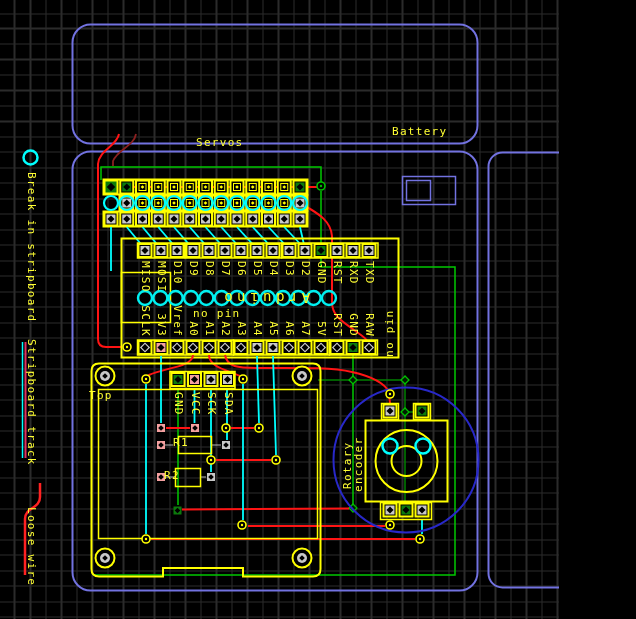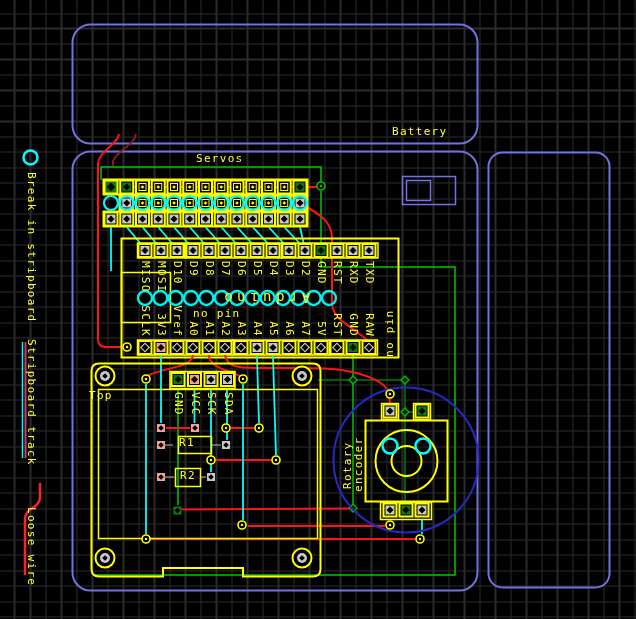--- a/index.html
+++ b/index.html
@@ -1,17 +1,17 @@
 <!DOCTYPE html>
 <html><head>
 <meta charset="utf-8">
 <style>
   html,body{margin:0;padding:0;background:#000;}
   #stage{
-    position:relative;width:636px;height:619px;overflow:hidden;
+    position:relative;width:559px;height:619px;overflow:hidden;
     background-color:#000;
     background-image:
       repeating-linear-gradient(90deg,#2b2b2b 0 1px,transparent 1px 15.5px),
       repeating-linear-gradient(0deg,#2b2b2b 0 1px,transparent 1px 15.5px);
     background-position:14.5px 14.5px;
     font-family:"DejaVu Sans Mono",monospace;
   }
   svg{position:absolute;left:0;top:0;}
   .lab{position:absolute;font:11px "DejaVu Sans Mono",monospace;letter-spacing:1.3px;
        color:#ffff33;white-space:nowrap;line-height:10px;}
@@ -677,25 +677,25 @@
 
   <circle cx="30.5" cy="157.5" r="7" fill="none" stroke="#00ffff" stroke-width="2.5"></circle>
   <g>
     <line x1="22.5" y1="342" x2="22.5" y2="458" stroke="#00ffff" stroke-width="1.5"></line>
     <line x1="25.5" y1="342" x2="25.5" y2="458" stroke="#e03060" stroke-width="2"></line>
   </g>
   <path d="M40,483 V497 C40,509 25,507 25,519 L25,575" fill="none" stroke="#ff2222" stroke-width="2.5"></path>
 </svg>
 
 <div class="lab" style="left:392px;top:127px;color:#ffff33">Battery</div>
-<div class="lab" style="left:196px;top:154px">Servos</div>
+<div class="lab" style="left:196px;top:138px">Servos</div>
 <div class="lab" style="left:89px;top:391px">Top</div>
 <div class="lab" style="left:193px;top:309px">no pin</div>
-<div class="lab" style="left:179px;top:438px">R1</div>
-<div class="lab" style="left:180px;top:471px">R2</div>
+<div class="lab" style="left:173px;top:438px">R1</div>
+<div class="lab" style="left:164px;top:471px">R2</div>
 <div class="flip">Arduino</div>
 <div class="vlab up" style="left:385px;top:357px">no pin</div>
 <div class="vlab up" style="left:343px;top:489px">Rotary</div>
 <div class="vlab up" style="left:354px;top:492px">encoder</div>
 <div class="vlab" style="left:36px;top:172px">Break in stripboard</div>
 <div class="vlab" style="left:36px;top:339px">Stripboard track</div>
 <div class="vlab" style="left:36px;top:507px">Loose wire</div>
 <div id="pinLabels">
       <div class="vlab" style="left: 150px; top: 261px;">MISO</div>
       <div class="vlab" style="left: 166px; top: 261px;">MOSI</div>

